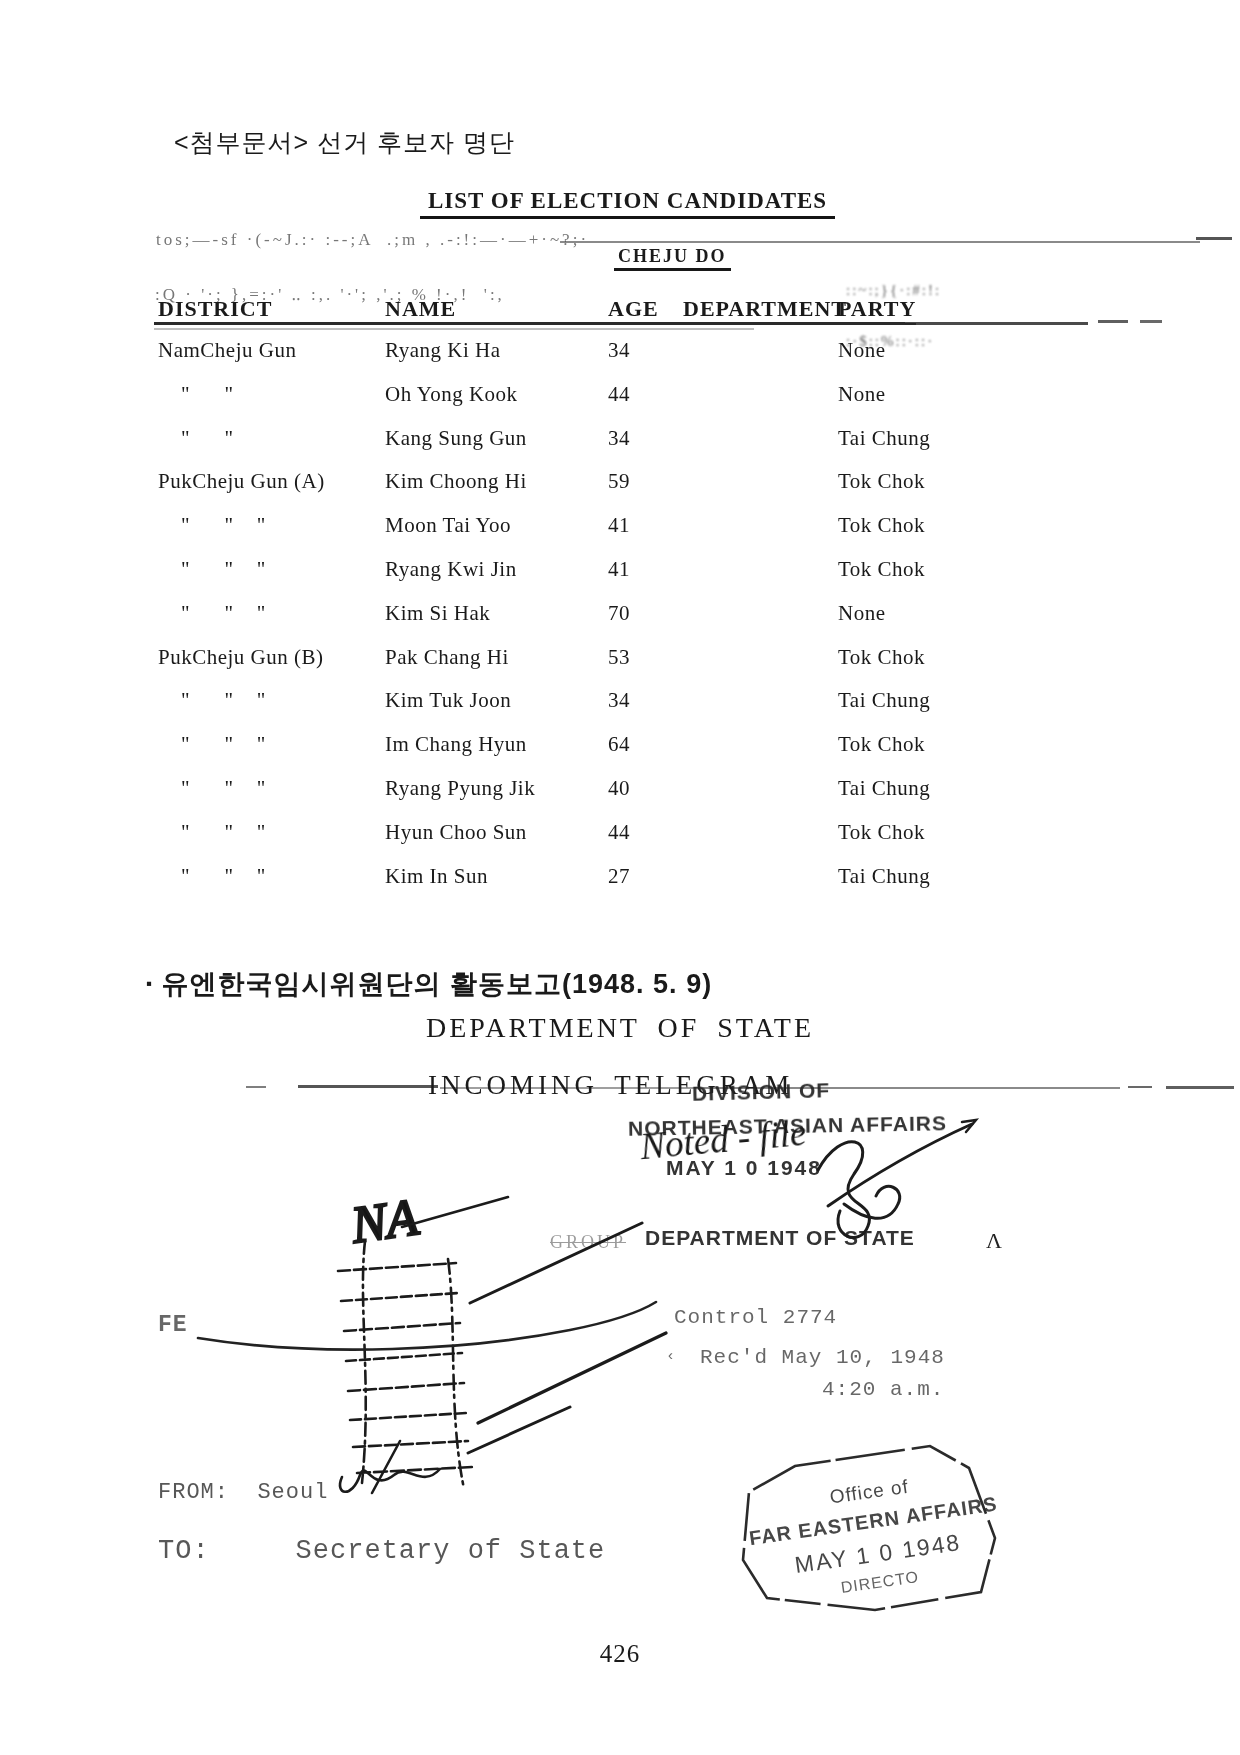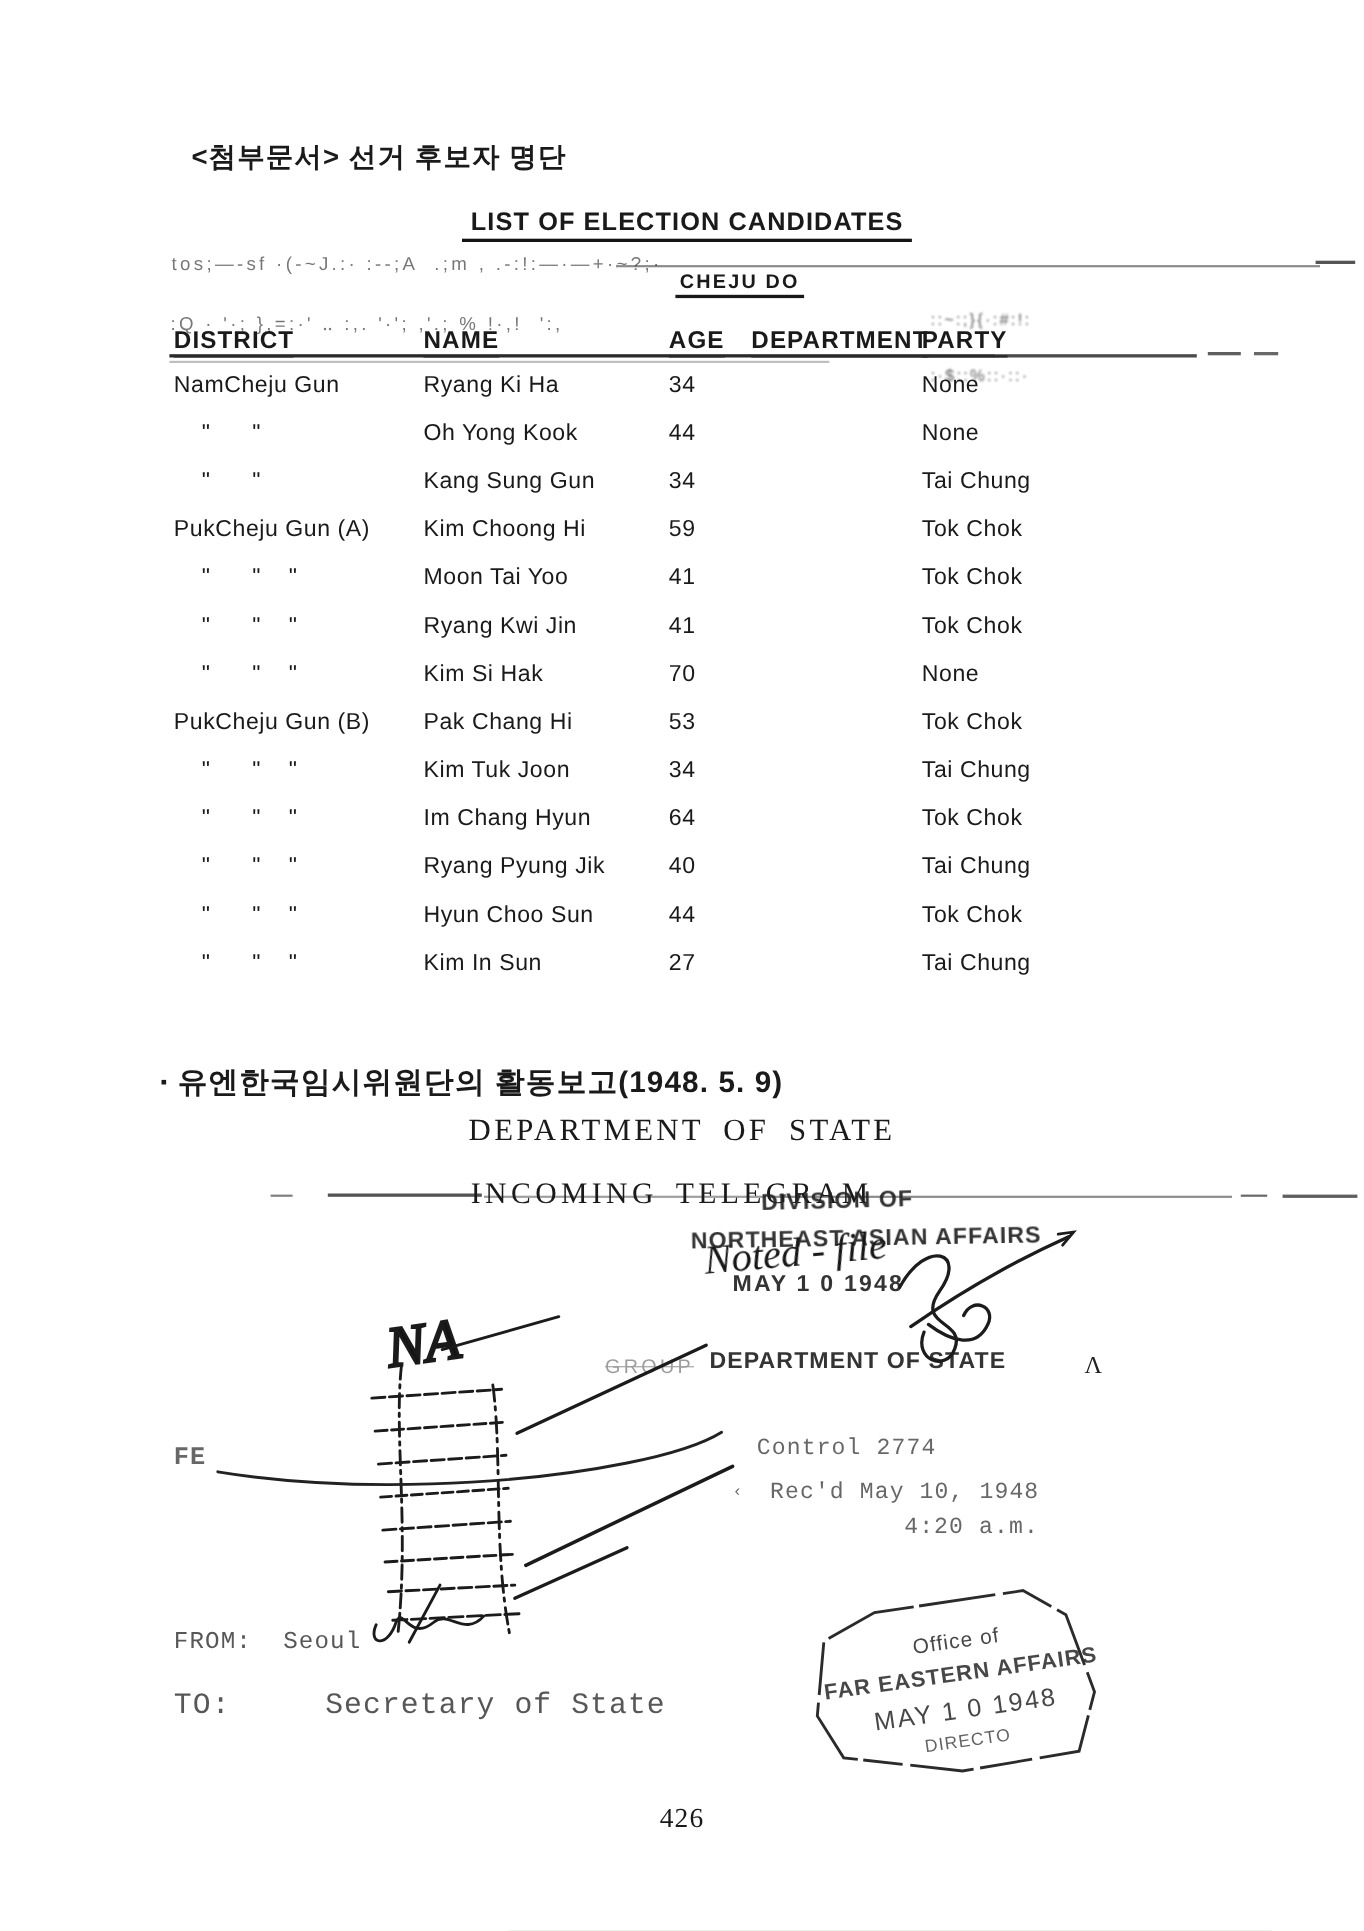--- a/index.html
+++ b/index.html
@@ -2,25 +2,25 @@
 <html><head>
 <meta charset="utf-8">
 <style>
   html,body{margin:0;padding:0;background:#e8e8e8;}
   .page{
     position:relative;width:1240px;height:1755px;margin:0 auto;
     background:#ffffff;overflow:hidden;color:#1a1a1a;
     font-family:"Liberation Serif","DejaVu Serif",serif;
   }
   .abs{position:absolute;}
-  .mono{font-family:Liberation Sans, sans-serif;}
+  .mono{font-family:Liberation Serif, serif;}
   .sans{font-family:"Liberation Sans","DejaVu Sans",sans-serif;}
   .serif{font-family:"Liberation Serif","DejaVu Serif",serif;}
 
-  .korean-heading{left:174px;top:126px;font-size:25px;font-weight:700;letter-spacing:1px;}
+  .korean-heading{left:174px;top:126px;font-size:25px;font-weight:400;letter-spacing:1px;}
   .doc-title{
     left:420px;top:188px;font-size:23px;font-weight:700;letter-spacing:1px;
     border-bottom:3px solid #141414;padding:0 8px 2px 8px;filter:blur(.2px);
   }
   .noise{color:#4a4a4a;filter:blur(.7px);opacity:.75;white-space:pre;font-size:17px;letter-spacing:3px;}
   .noise-blob{color:#3a3a3a;filter:blur(1.1px);opacity:.8;font-size:15px;letter-spacing:2px;line-height:17px;white-space:pre;}
   .subtitle{
     left:614px;top:246px;font-size:18px;font-weight:700;letter-spacing:2px;
     border-bottom:3px solid #181818;padding:0 4px 1px 4px;filter:blur(.2px);
   }
@@ -232,21 +232,21 @@
       <path d="M72,302 C64,320 82,324 90,300 C96,284 102,318 124,300 C138,288 152,314 170,294"></path>
       <path d="M102,318 L130,266"></path>
     </g>
   </svg>
 
   <div class="abs faded-type" style="left:158px;top:1312px;font-size:23px;font-weight:700;">FE</div>
   <svg style="left:140px;top:1290px;" width="560" height="80" viewBox="0 0 560 80">
     <path d="M58,48 C180,68 330,60 430,40 C470,32 500,22 516,12" stroke="#222" stroke-width="2.6" fill="none" stroke-linecap="round"></path>
   </svg>
 
-  <div class="abs faded-type" style="left:688px;top:1306px;">Control 2774</div>
+  <div class="abs faded-type" style="left:674px;top:1306px;">Control 2774</div>
   <div class="abs faded-type" style="left:666px;top:1348px;font-size:15px;">‹</div>
   <div class="abs faded-type" style="left:700px;top:1346px;">Rec'd May 10, 1948</div>
   <div class="abs faded-type" style="left:822px;top:1378px;">4:20 a.m.</div>
 
   <div class="abs faded-type" style="left:158px;top:1480px;font-size:22px;opacity:.8;">FROM:  Seoul</div>
   <div class="abs faded-type" style="left:158px;top:1536px;font-size:27px;opacity:.8;">TO:     Secretary of State</div>
 
   <svg style="left:725px;top:1438px;" width="300" height="195" viewBox="0 0 300 195">
     <polygon points="70,28 205,8 244,30 270,100 256,154 150,172 42,160 18,122 24,54" fill="none" stroke="#2b2b2b" stroke-width="2.6" stroke-dasharray="36 5 70 7 48 6 58 7"></polygon>
     <g transform="rotate(-8 148 95)" fill="#2e2e2e" opacity="0.88" font-family="Liberation Sans, DejaVu Sans, sans-serif" text-anchor="middle">

